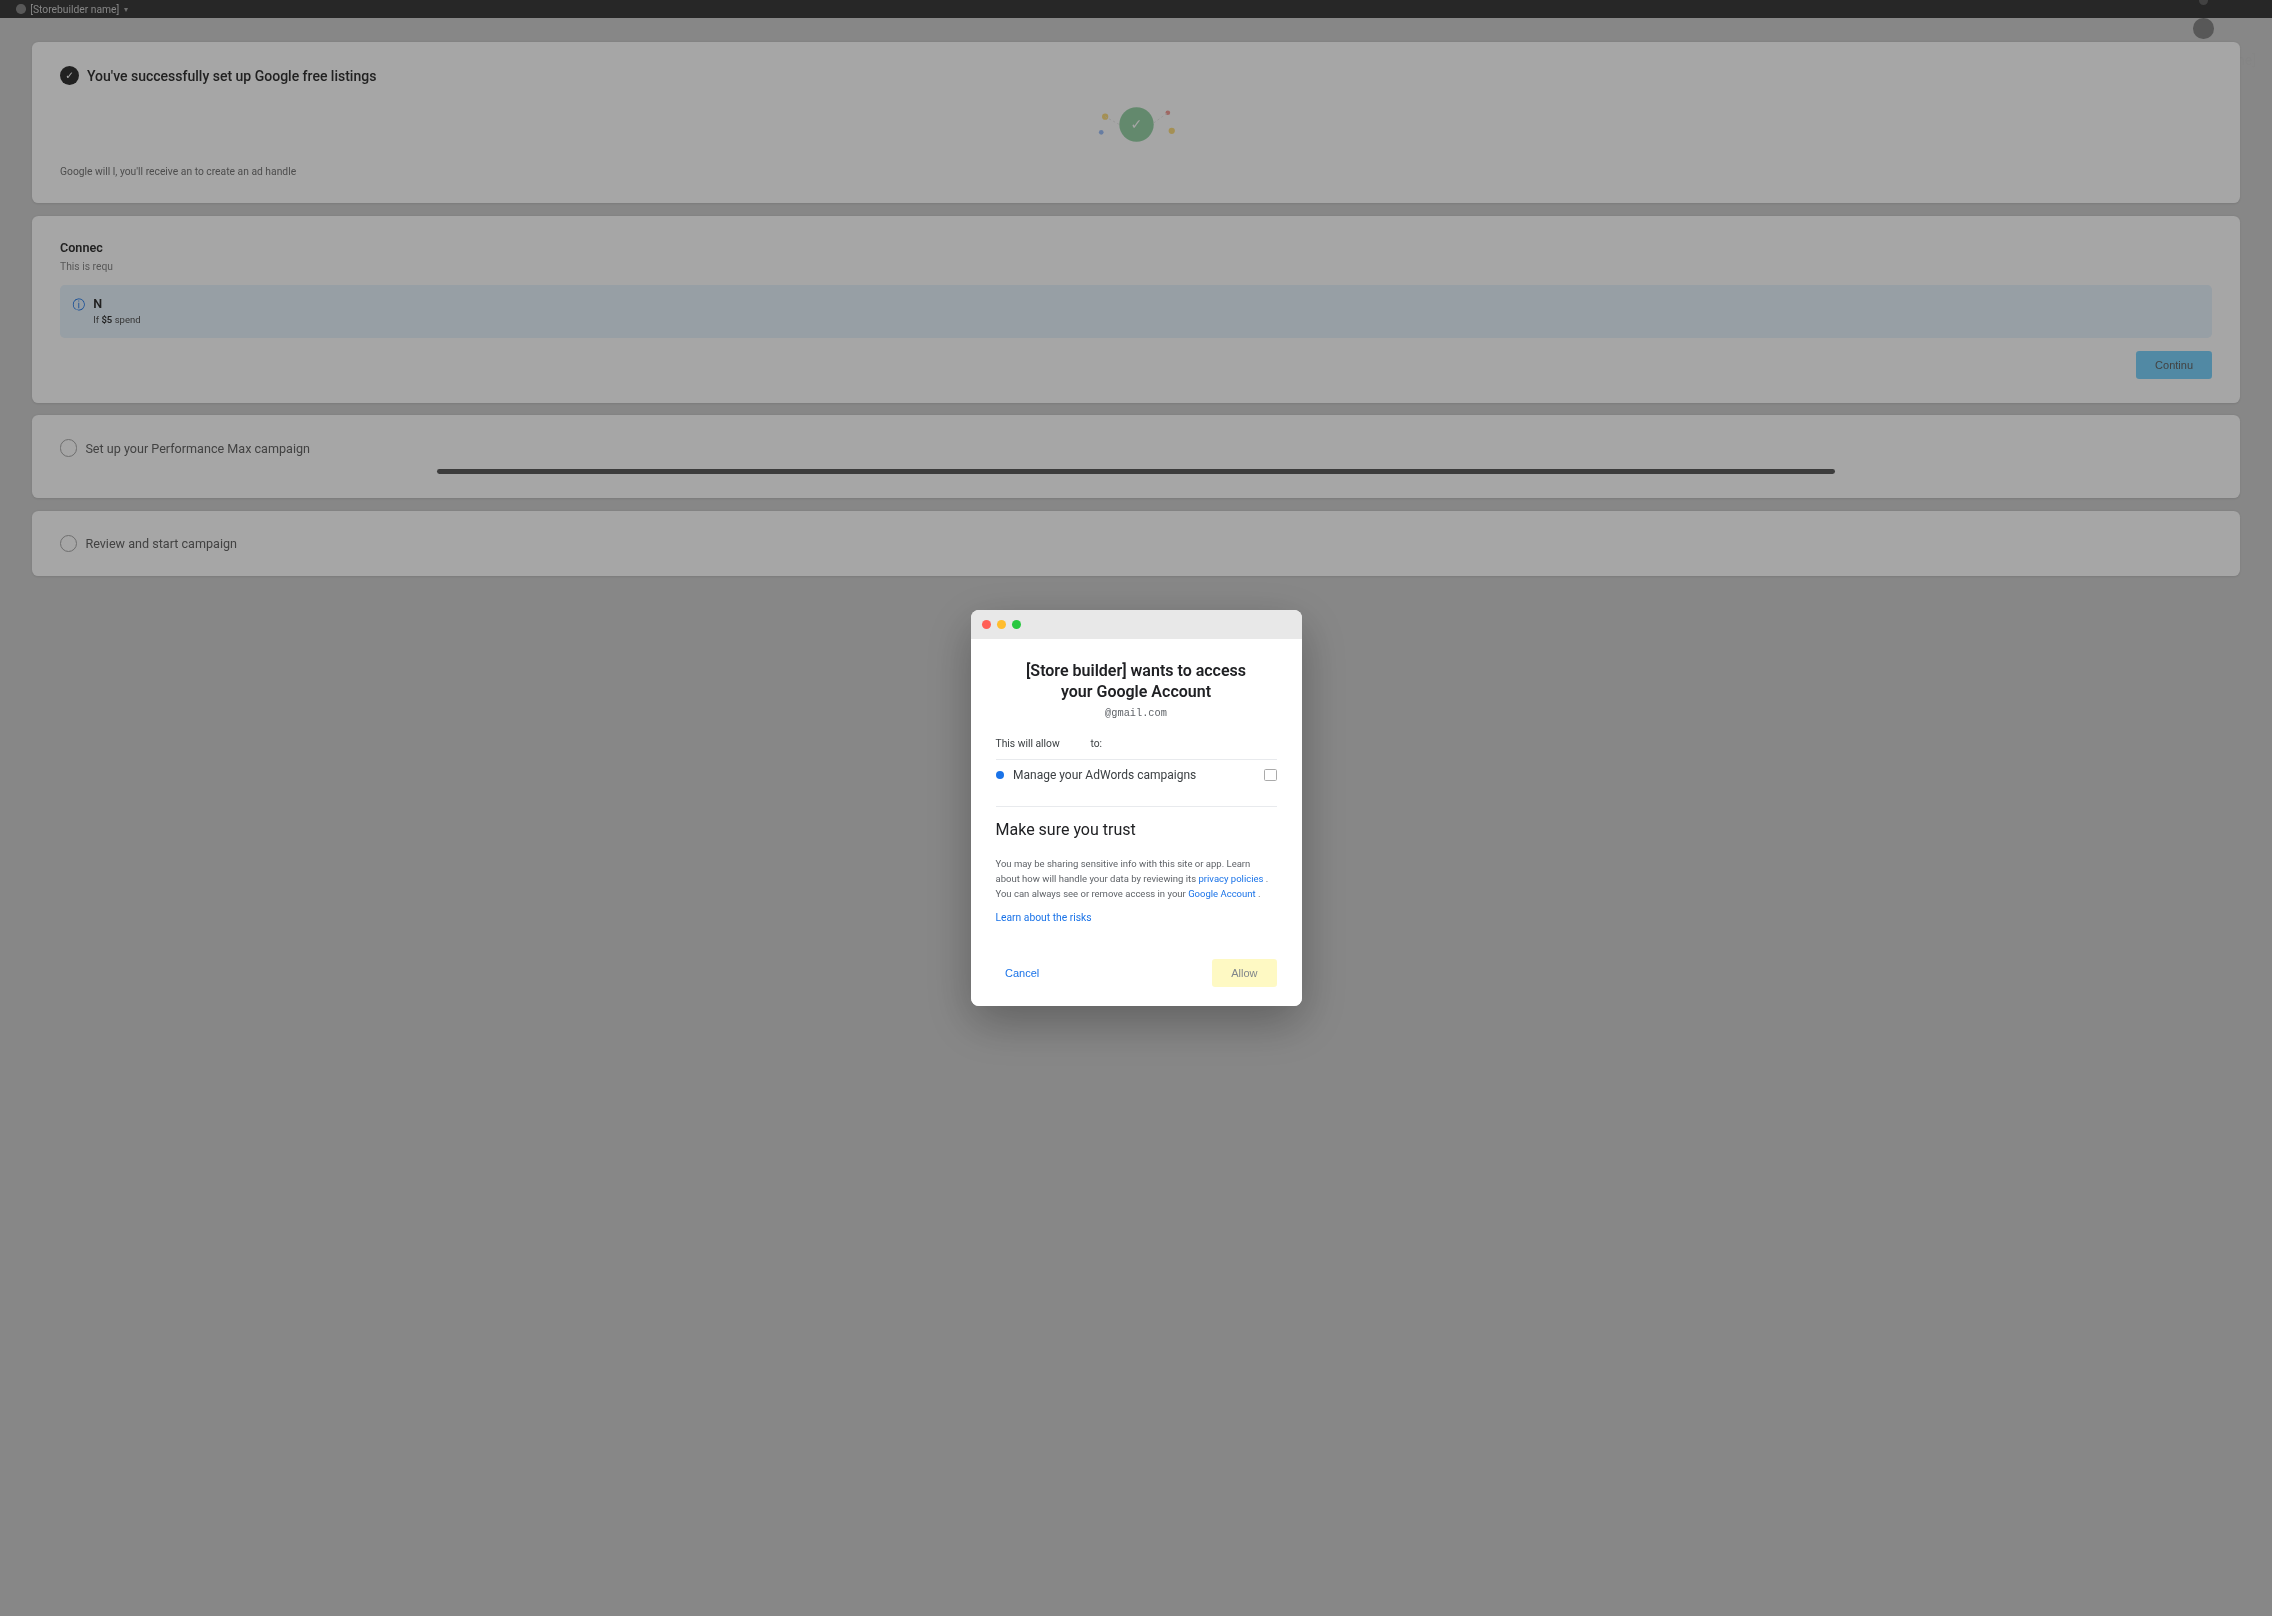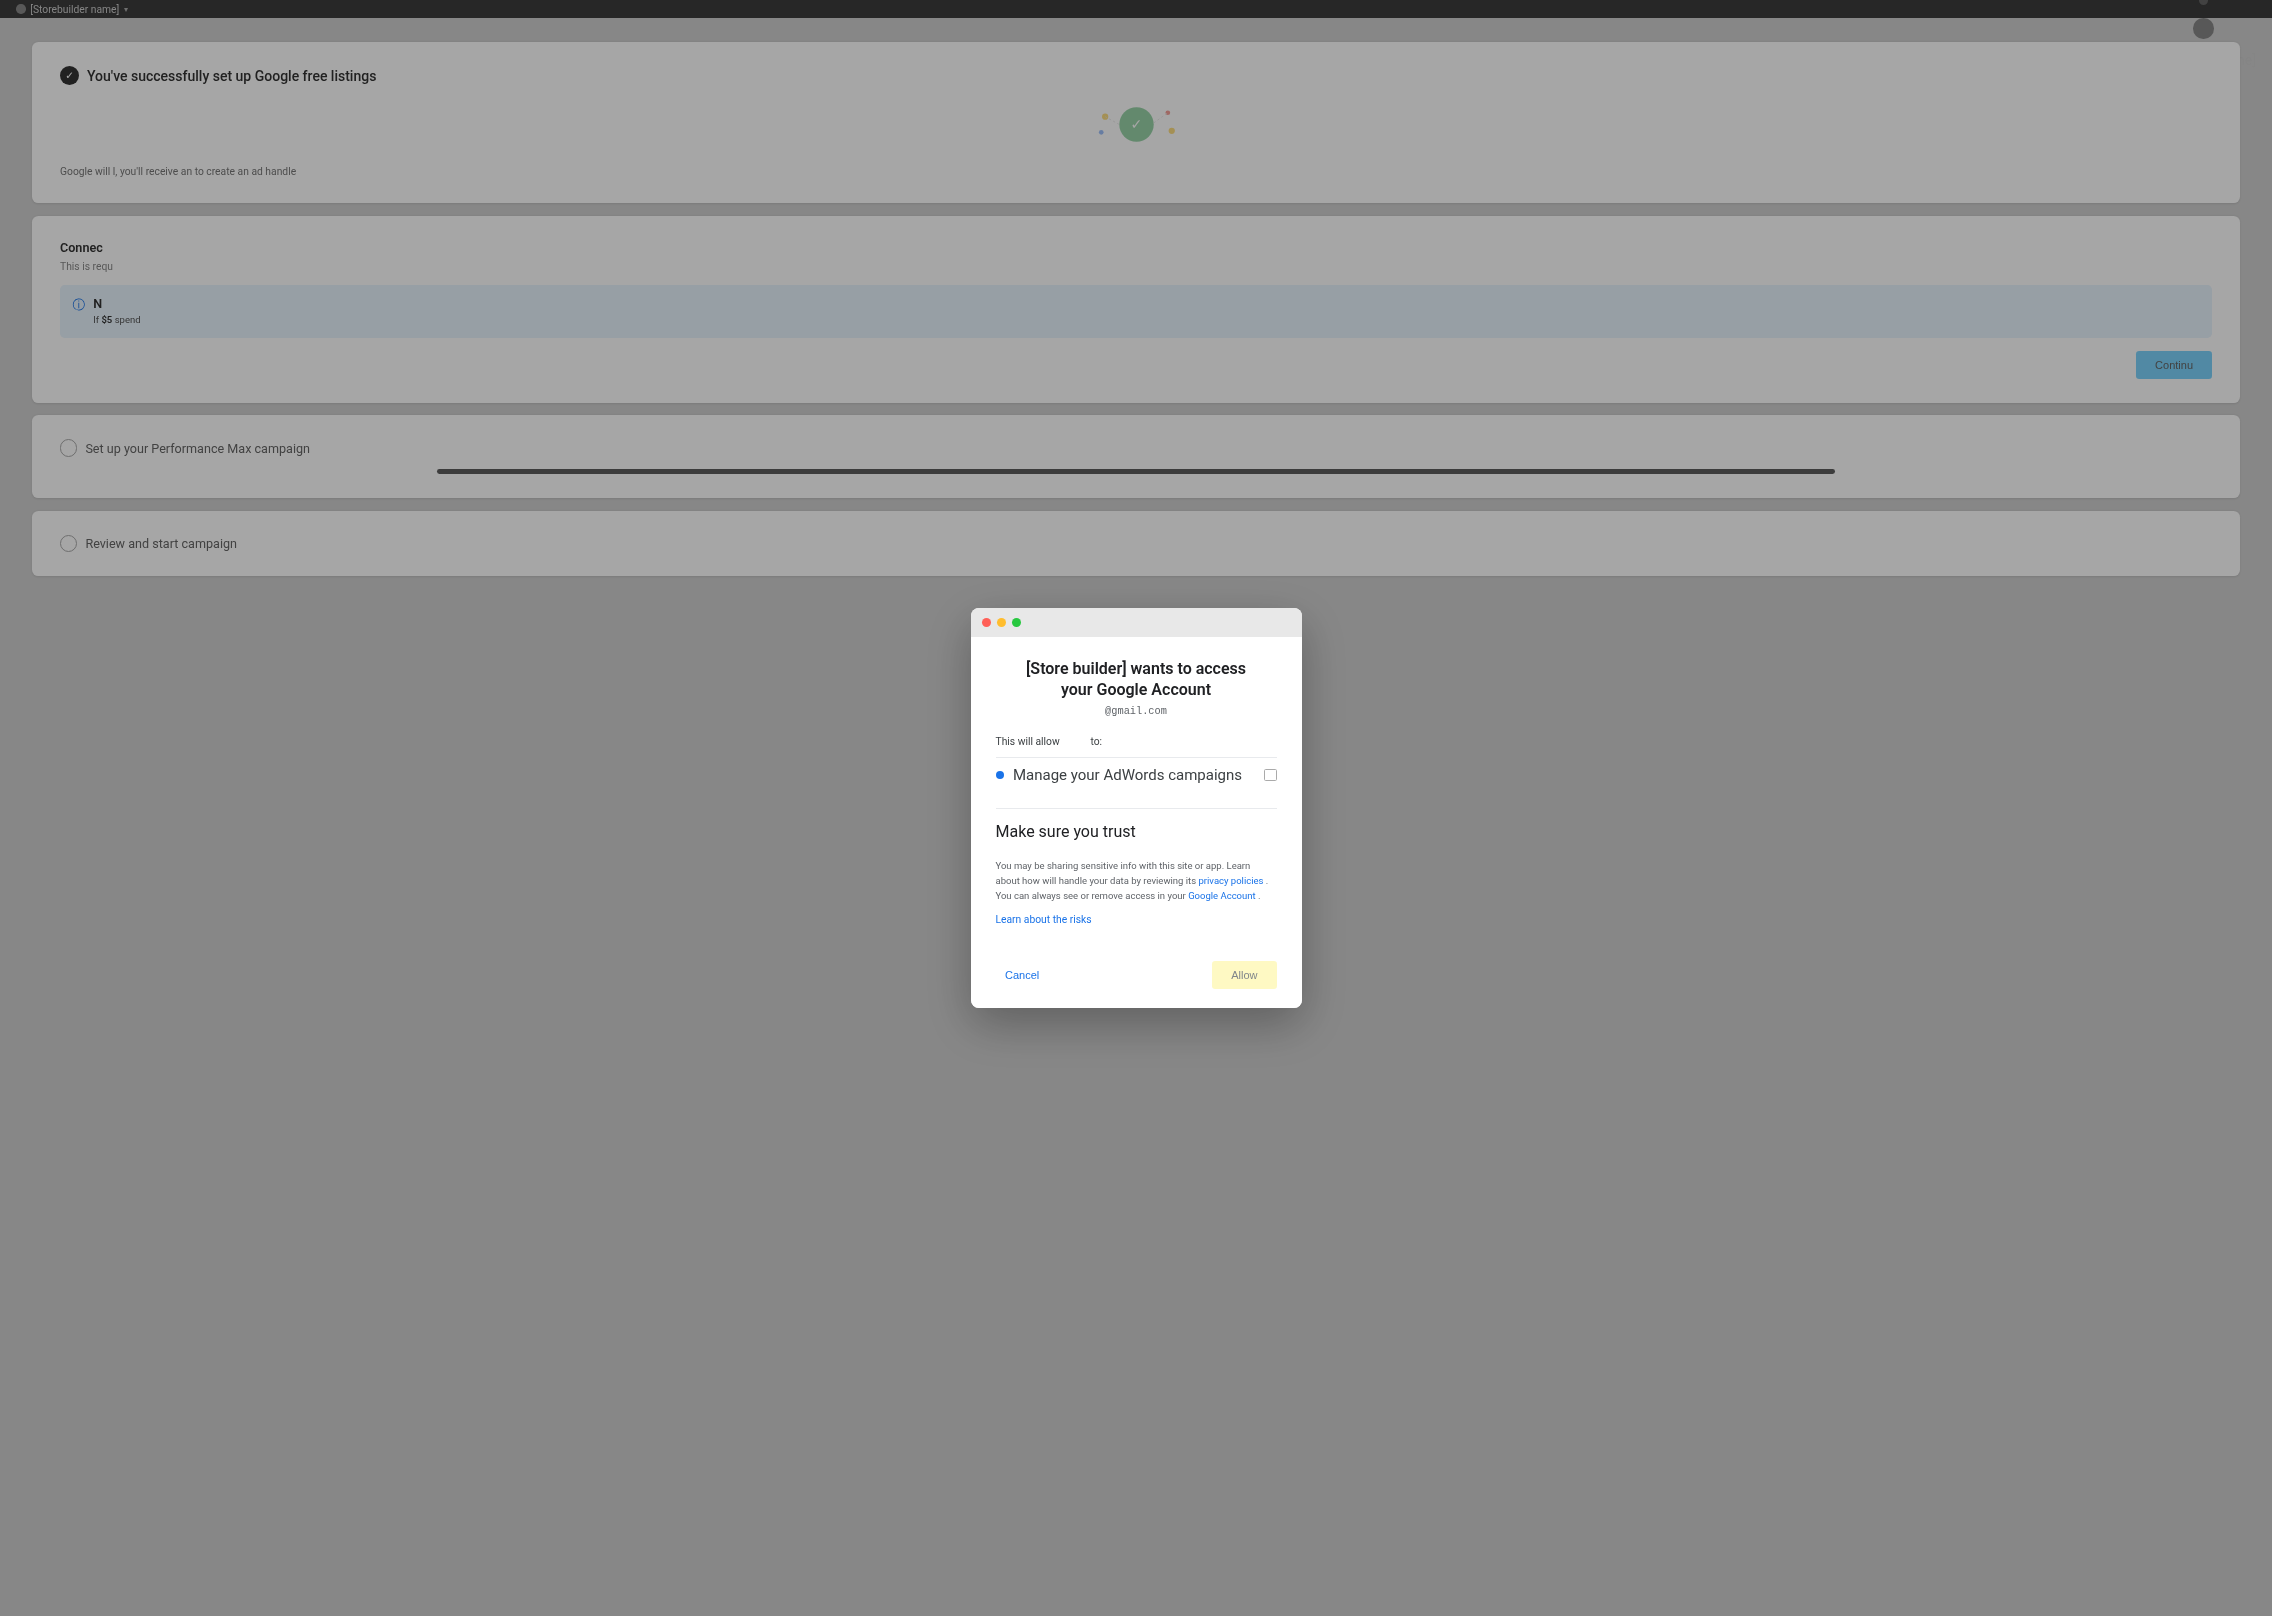--- a/index.html
+++ b/index.html
@@ -265,21 +265,21 @@
       border-top: 0.8px solid #e8eaed;
     }
     .perm-dot {
       width: 8px;
       height: 8px;
       border-radius: 50%;
       background: #1a73e8;
       flex-shrink: 0;
     }
     .perm-text {
-      font-size: 15px;
+      font-size: 12px;
       color: #3c4043;
       flex: 1;
     }
     .perm-checkbox {
       width: 12.6px;
       height: 12.6px;
       border: 1.2px solid #aaa;
       border-radius: 1.6px;
       flex-shrink: 0;
     }

